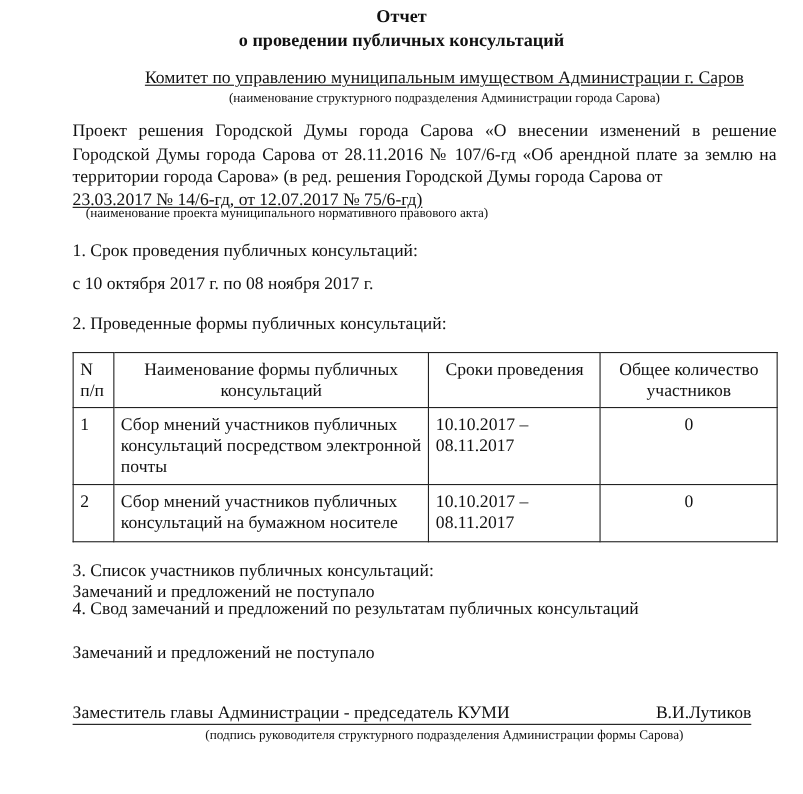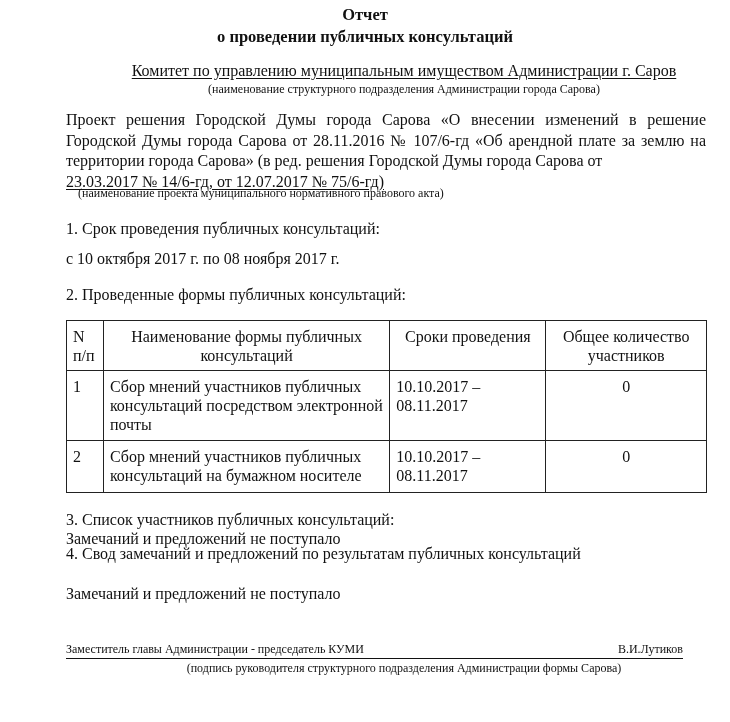--- a/index.html
+++ b/index.html
@@ -26,21 +26,21 @@
     font-weight: normal; line-height: 19px;
   }
   table.t th { text-align: center; }
   .c1 { width: 34px; }
   .c2 { width: 264px; }
   .c3 { width: 144px; }
   .c4 { width: 148px; }
   td.num { text-align: left; }
   td.cnt { text-align: center; }
   .sig-line {
-    left: 66px; width: 617px; top: 640px; font-size: 12px;
+    left: 66px; width: 617px; top: 640px; font-size: 16px;
     border-bottom: 1.2px solid #111; line-height: 18px; height: 18px;
   }
   .sig-left { position: absolute; left: 0; top: 0; }
   .sig-right { position: absolute; right: 0; top: 0; }
 </style>
 </head>
 <body>
 
 <div class="abs title" style="top:5px;">Отчет</div>
 <div class="abs title" style="top:27px;">о проведении публичных консультаций</div>

